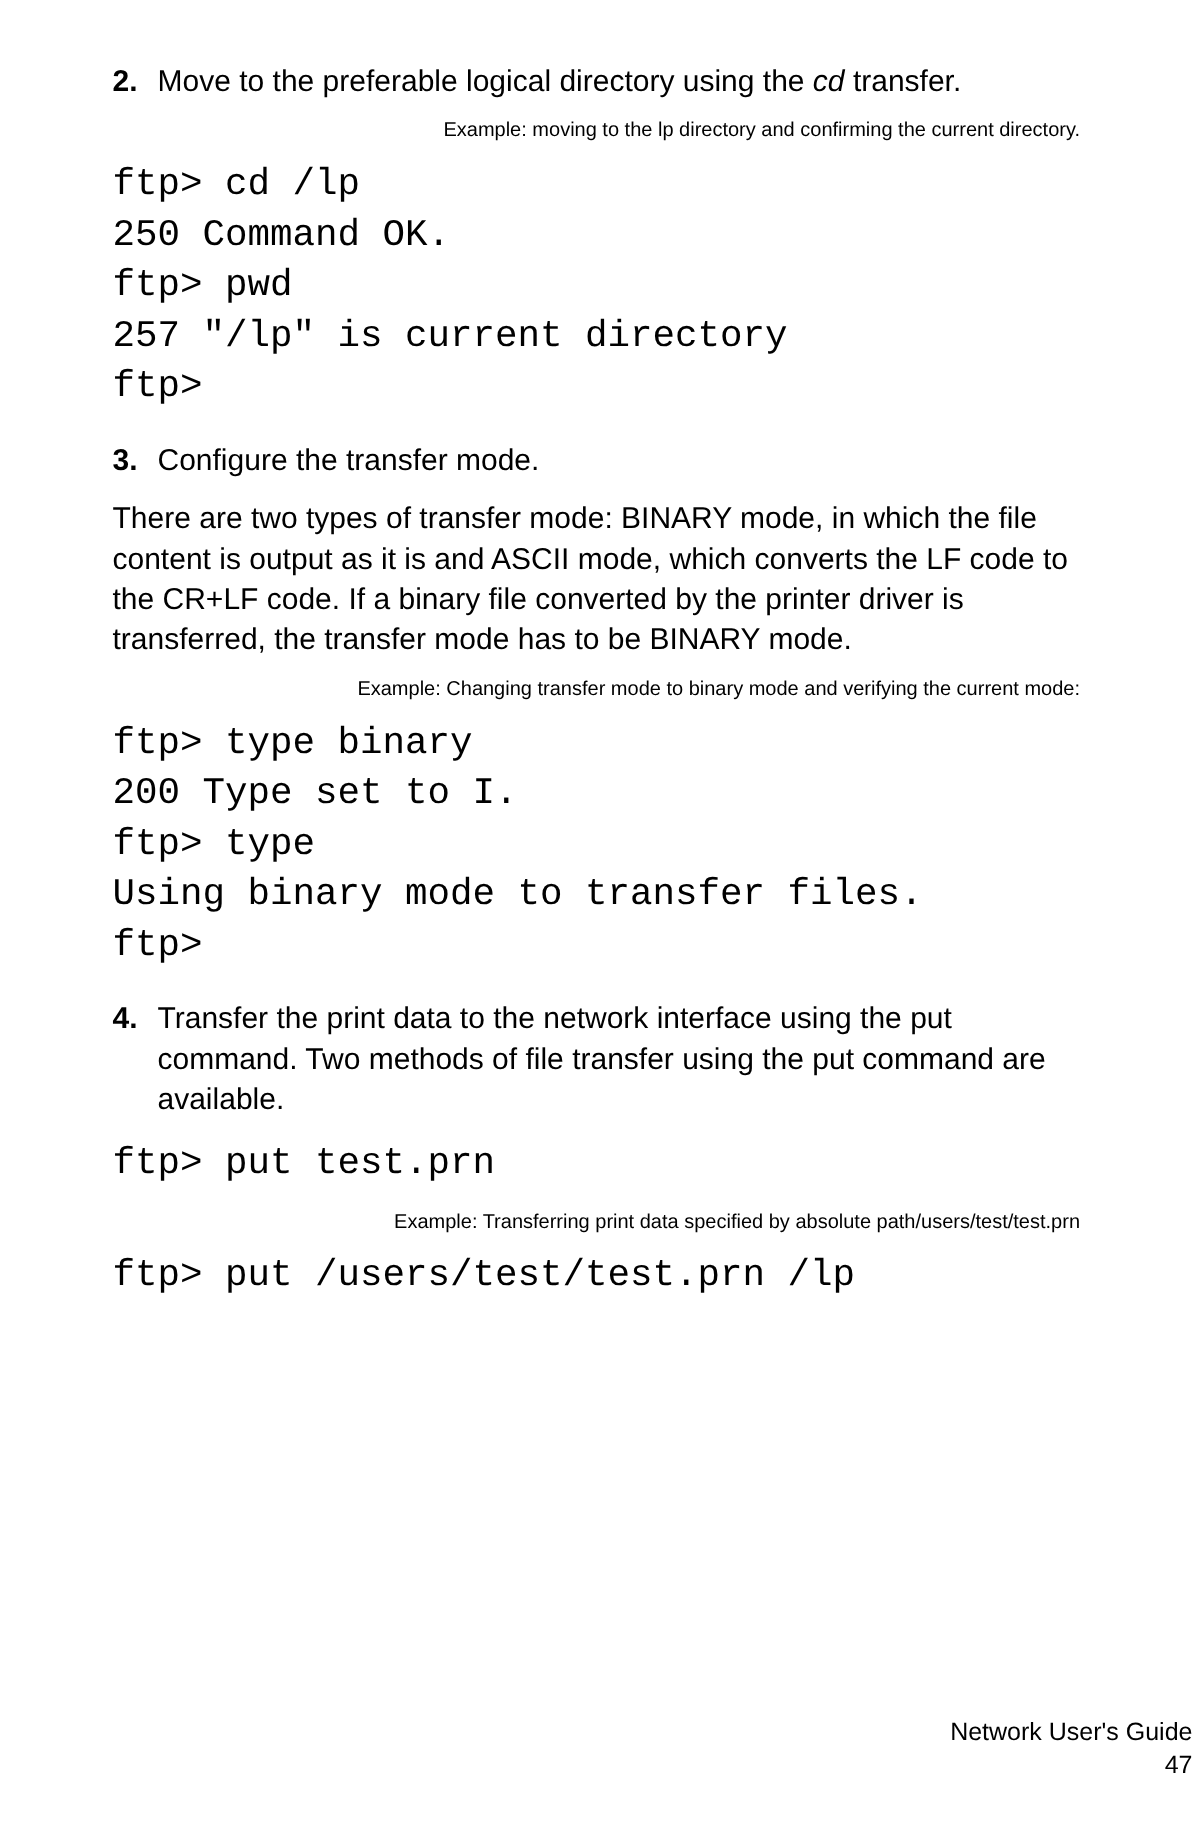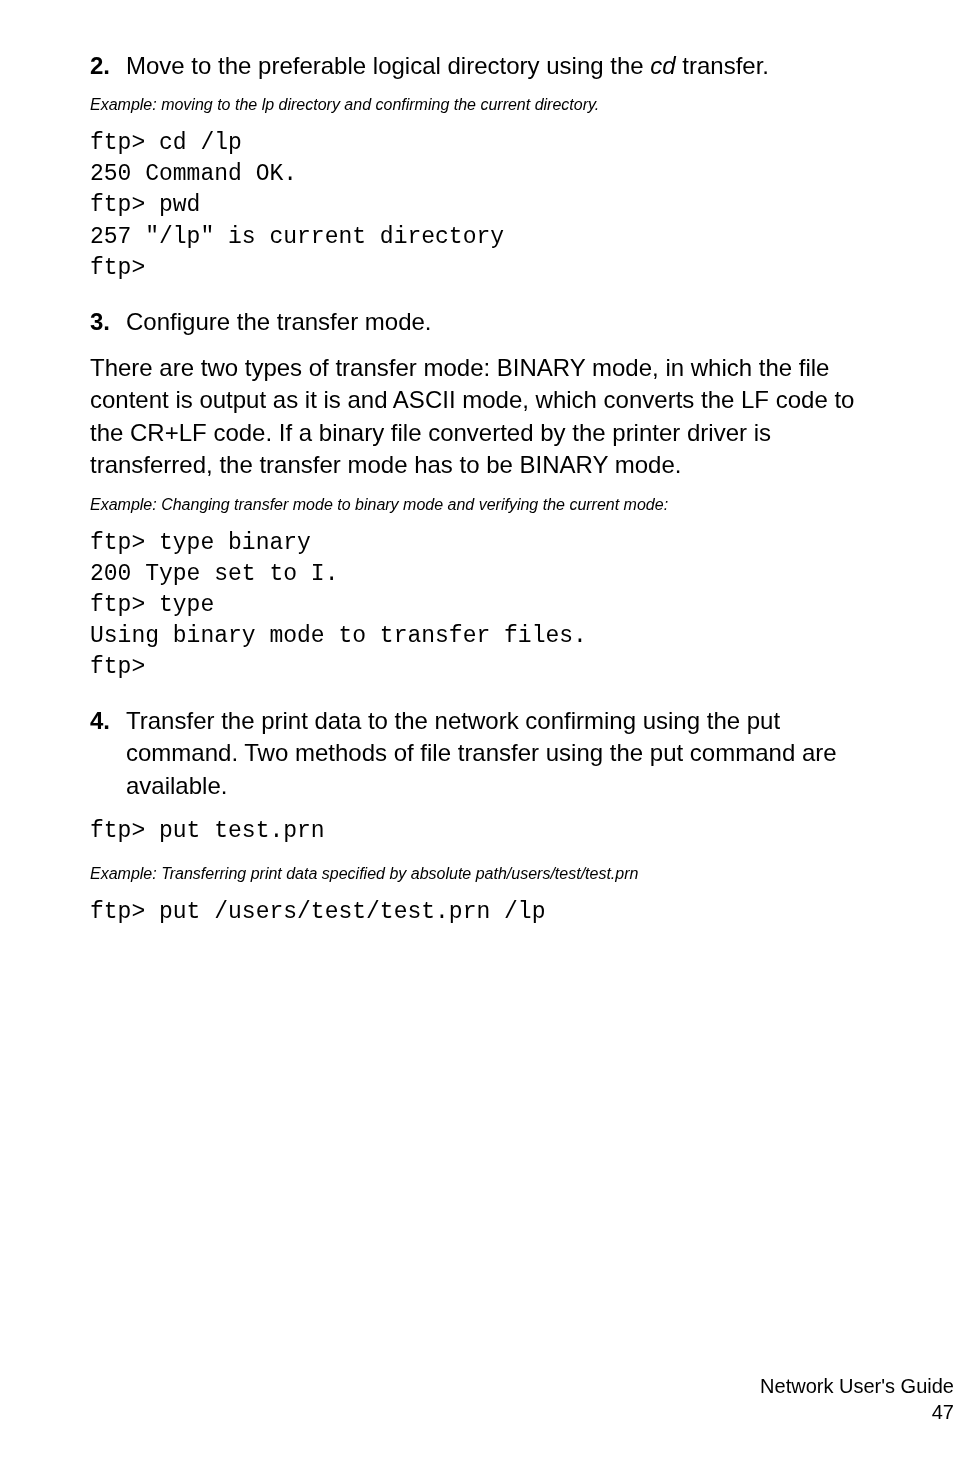--- a/index.html
+++ b/index.html
@@ -46,31 +46,31 @@
   }
   .code-indent {
     margin-left: 72px;
   }
   .em {
     font-style: italic;
     margin-top: 28px;
   }
   .code {
     font-family: "Courier New", Courier, monospace;
-    font-size: 23px;
+    font-size: 30px;
     line-height: 1.35;
     white-space: pre;
     margin: 14px 0 18px 0;
   }
   .para {
     margin: 14px 0 14px 0;
   }
   .example {
-    font-style: italic;
     margin: 14px 0 10px 0;
+    text-align: right;
   }
   .footer {
     position: absolute;
     bottom: 50px;
     left: 0;
     width: 100%;
     text-align: right;
     font-size: 20px;
     line-height: 1.3;
   }
@@ -105,21 +105,21 @@
     <div class="code-indent code">ftp&gt; type binary
 200 Type set to I.
 ftp&gt; type
 Using binary mode to transfer files.
 ftp&gt;</div>
   </div>
 
   <div class="step">
     <div class="step-row">
       <div class="step-num">4.</div>
-      <div class="step-body">Transfer the print data to the network confirming using the put command. Two methods of file transfer using the put command are available.</div>
+      <div class="step-body">Transfer the print data to the network interface using the put command. Two methods of file transfer using the put command are available.</div>
     </div>
     <div class="code-indent code">ftp&gt; put test.prn</div>
     <div class="sub-indent example">Example: Transferring print data specified by absolute path/users/test/test.prn</div>
     <div class="code-indent code">ftp&gt; put /users/test/test.prn /lp</div>
   </div>
 
   <div class="footer">
     <div>Network User's Guide</div>
     <div>47</div>
   </div>

